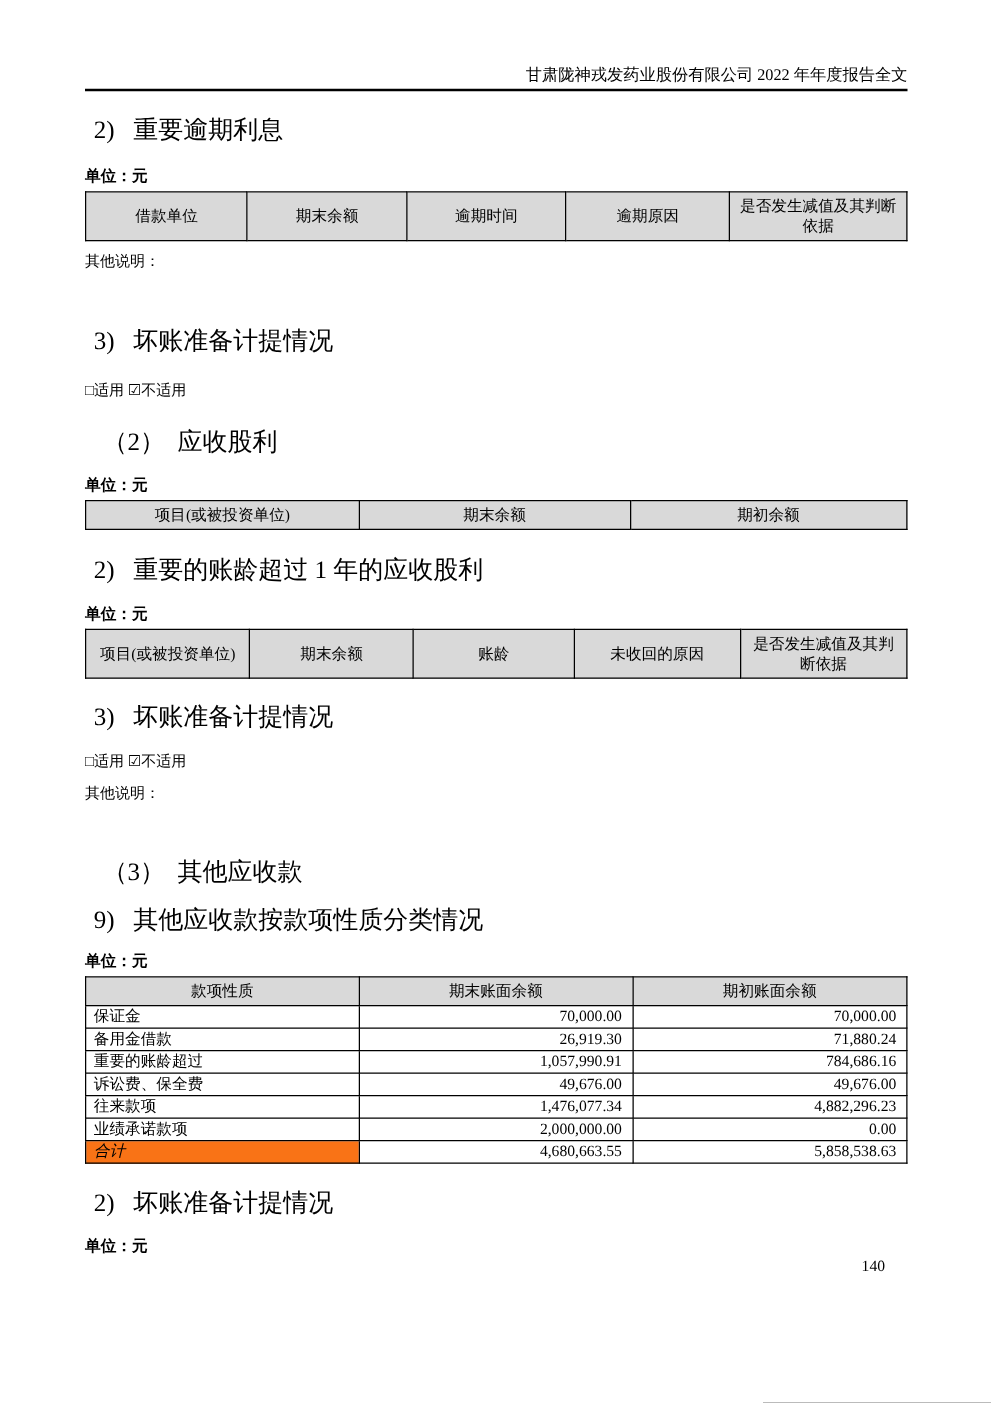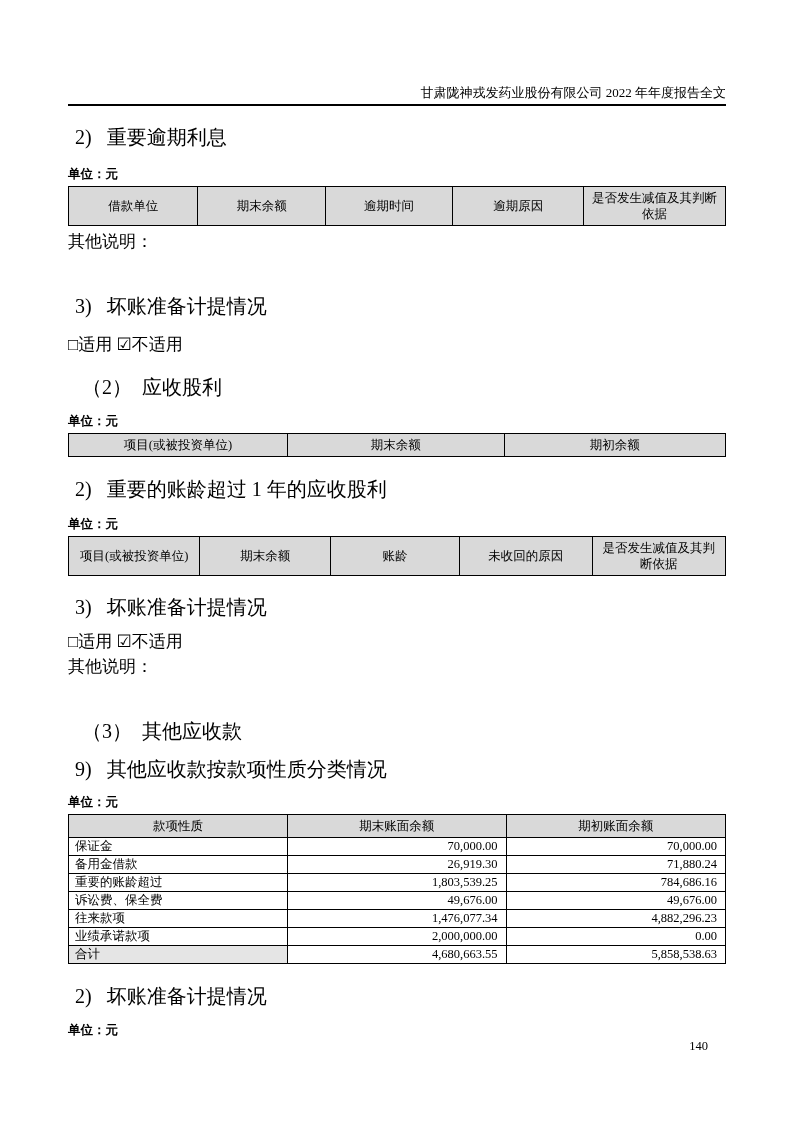--- a/index.html
+++ b/index.html
@@ -15,40 +15,39 @@
   .content{margin:0 67px 0 68px;width:658px;}
   
   .report-header{
     padding-top:52px;
     text-align:right;
     font-size:13px;
     line-height:16px;
     padding-bottom:3px;
     border-bottom:2px solid #000;
     white-space:pre-wrap;
-    margin-top:33px;
   }
   
   .h-num{
     font-weight:normal;
     font-size:20px;
     line-height:18px;
     white-space:pre-wrap;
   }
   .indent1{padding-left:7px;}
   .indent2{padding-left:14px;}
   
   .unit{
     text-align:left;
     font-size:12.5px;
     line-height:16px;
     font-weight:bold;
   }
   .plain{
-    font-size:17px;
+    font-size:12px;
     line-height:16px;
     white-space:pre-wrap;
   }
   
   table{
     border-collapse:collapse;
     width:100%;
     table-layout:fixed;
   }
   th,td{
@@ -60,21 +59,21 @@
     background:#d9d9d9;
     text-align:center;
     padding:3px 4px;
     line-height:16px;
   }
   td{
     padding:1px 6px;
     line-height:15px;
   }
   td.num{text-align:right;padding-right:8px;}
-  td.total-label{background:#e5e5e5;}
+  td.total-label{background:#f97316;font-style:italic;}
   
   .mt-22{margin-top:22px;}
   .mt-20{margin-top:20px;}
   .mt-4{margin-top:4px;}
   .mt-8{margin-top:8px;}
   .mt-47{margin-top:47px;}
   .mt-25{margin-top:25px;}
   .mt-16{margin-top:16px;}
   .mt-17{margin-top:17px;}
   .mt-23{margin-top:23px;}
@@ -197,21 +196,21 @@
         <td class="num">70,000.00</td>
         <td class="num">70,000.00</td>
       </tr>
       <tr>
         <td>备用金借款</td>
         <td class="num">26,919.30</td>
         <td class="num">71,880.24</td>
       </tr>
       <tr>
         <td>重要的账龄超过</td>
-        <td class="num">1,803,539.25</td>
+        <td class="num">1,057,990.91</td>
         <td class="num">784,686.16</td>
       </tr>
       <tr>
         <td>诉讼费、保全费</td>
         <td class="num">49,676.00</td>
         <td class="num">49,676.00</td>
       </tr>
       <tr>
         <td>往来款项</td>
         <td class="num">1,476,077.34</td>

